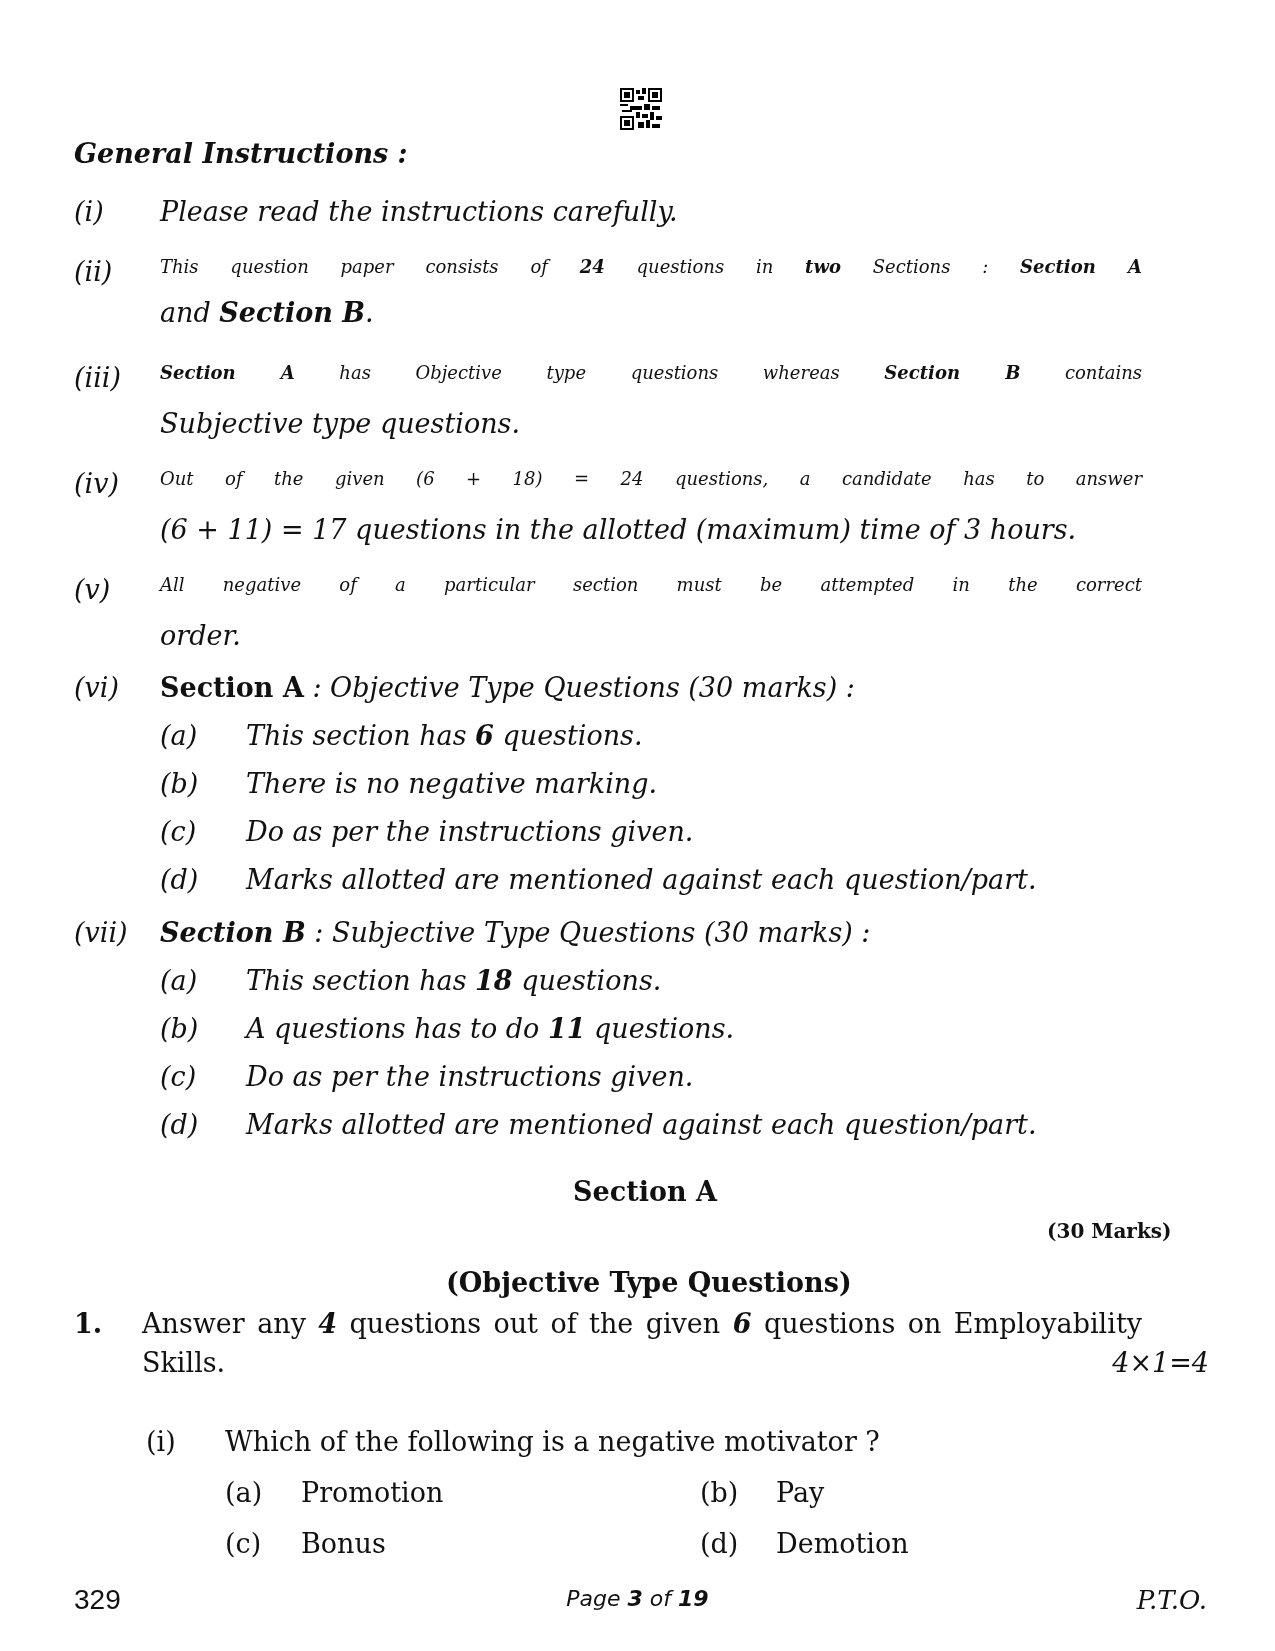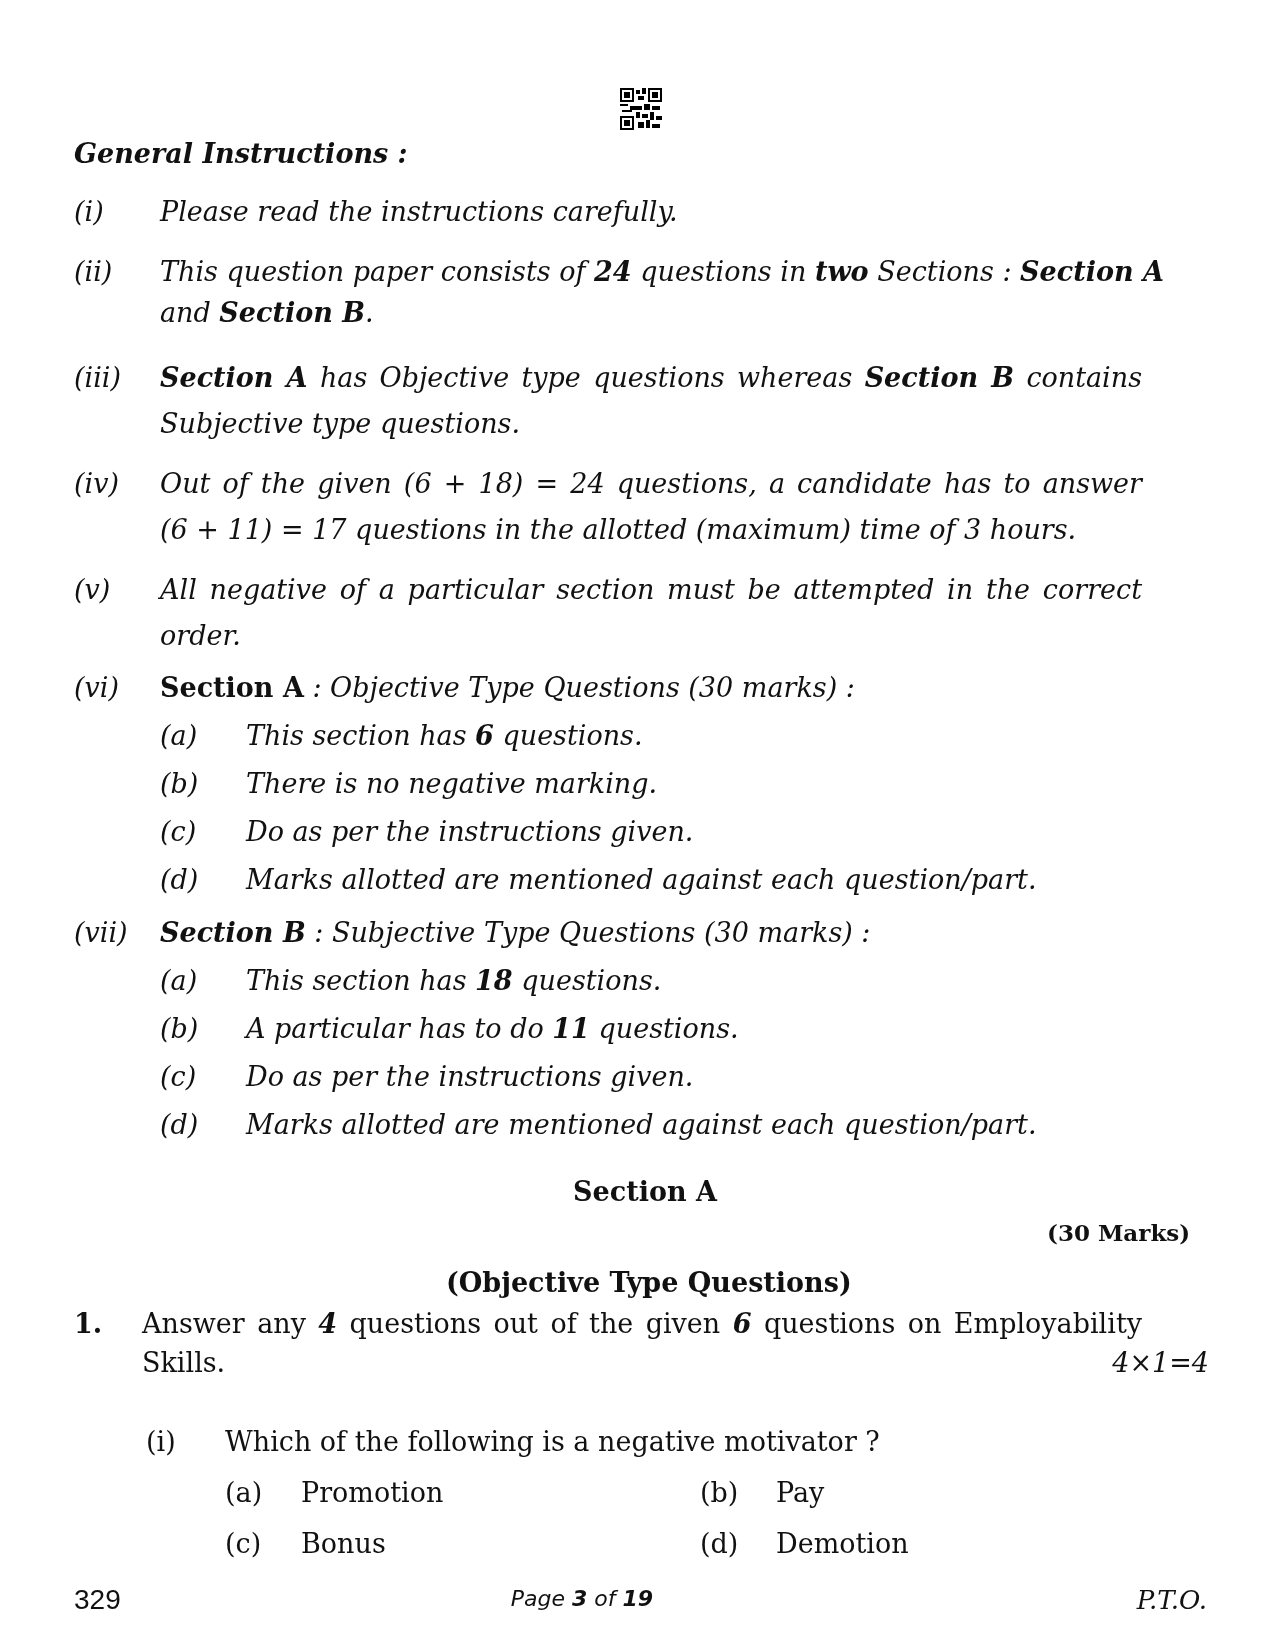--- a/index.html
+++ b/index.html
@@ -2,34 +2,34 @@
 <html><head>
 <meta charset="utf-8">
 <style>
   html, body { margin: 0; padding: 0; background: #ffffff; }
   body { width: 1275px; height: 1651px; position: relative; overflow: hidden; color: #111; font-family: "DejaVu Serif", "Liberation Serif", serif; }
   .abs { position: absolute; white-space: nowrap; }
   .qr { position: absolute; left: 620px; top: 88px; width: 42px; height: 42px; }
   .gi { left: 74px; top: 138px; font-size: 27px; font-weight: bold; font-style: italic; }
   .it { font-style: italic; font-size: 27px; }
   .num { position: absolute; left: 74px; font-style: italic; font-size: 27px; }
-  .txt { position: absolute; left: 160px; width: 982px; font-style: italic; font-size: 27px; }
+  .txt { position: absolute; left: 160px; width: 982px; font-style: italic; font-size: 18px; }
   .just { text-align: justify; text-align-last: justify; white-space: nowrap; }
   .sub-l { position: absolute; left: 160px; font-style: italic; font-size: 27px; }
   .sub-t { position: absolute; left: 246px; font-style: italic; font-size: 27px; white-space: nowrap; }
   b { font-weight: bold; }
   .h-sec { left: 0; width: 1290px; text-align: center; top: 1176px; font-size: 27px; font-weight: bold; }
   .h-obj { left: 446px; top: 1219px; font-size: 27px; font-weight: bold; margin-top: 48px; }
-  .h-marks { left: 1047px; top: 1219px; font-size: 23px; font-weight: bold; }
+  .h-marks { left: 1047px; top: 1219px; font-size: 20px; font-weight: bold; }
   .q-num { left: 74px; top: 1308px; font-size: 27px; font-weight: bold; }
   .q-txt { position: absolute; left: 142px; top: 1308px; width: 1000px; font-size: 27px; }
   .q-mk { right: 66px; top: 1347px; font-size: 27px; font-style: italic; }
   .opt { font-size: 27px; }
   .foot-l { left: 74px; top: 1584px; font-family: "Liberation Sans", sans-serif; font-size: 28px; text-align: right; }
-  .foot-c { left: 0; width: 1164px; text-align: center; top: 1586px; font-family: "DejaVu Sans", sans-serif; font-style: italic; font-size: 22px; }
+  .foot-c { left: 0; width: 1275px; text-align: center; top: 1586px; font-family: "DejaVu Sans", sans-serif; font-style: italic; font-size: 22px; }
   .foot-r { right: 68px; top: 1585px; font-style: italic; font-size: 26px; }
 </style>
 </head>
 <body>
 
 <svg class="qr" viewBox="0 0 21 21">
   <rect x="0" y="0" width="21" height="21" fill="#fff"></rect>
   <rect x="0" y="0" width="7" height="7" fill="#000"></rect>
     <rect x="1" y="1" width="5" height="5" fill="#fff"></rect>
     <rect x="2" y="2" width="3" height="3" fill="#000"></rect>
@@ -86,21 +86,21 @@
 <div class="sub-l" style="top:816px">(c)</div>
 <div class="sub-t" style="top:816px">Do as per the instructions given.</div>
 <div class="sub-l" style="top:864px">(d)</div>
 <div class="sub-t" style="top:864px">Marks allotted are mentioned against each question/part.</div>
 
 <div class="num" style="top:917px">(vii)</div>
 <div class="abs it" style="left:160px;top:917px"><b>Section B</b><span> : Subjective Type Questions (30 marks) :</span></div>
 <div class="sub-l" style="top:965px">(a)</div>
 <div class="sub-t" style="top:965px"><span>This section has </span><b>18</b><span> questions.</span></div>
 <div class="sub-l" style="top:1013px">(b)</div>
-<div class="sub-t" style="top:1013px"><span>A particular has to do </span><b>11</b><span> questions.</span></div>
+<div class="sub-t" style="top:1013px"><span>A questions has to do </span><b>11</b><span> questions.</span></div>
 <div class="sub-l" style="top:1061px">(c)</div>
 <div class="sub-t" style="top:1061px">Do as per the instructions given.</div>
 <div class="sub-l" style="top:1109px">(d)</div>
 <div class="sub-t" style="top:1109px">Marks allotted are mentioned against each question/part.</div>
 
 <div class="abs h-sec">Section A</div>
 <div class="abs h-obj">(Objective Type Questions)</div>
 <div class="abs h-marks">(30 Marks)</div>
 
 <div class="abs q-num">1.</div>

